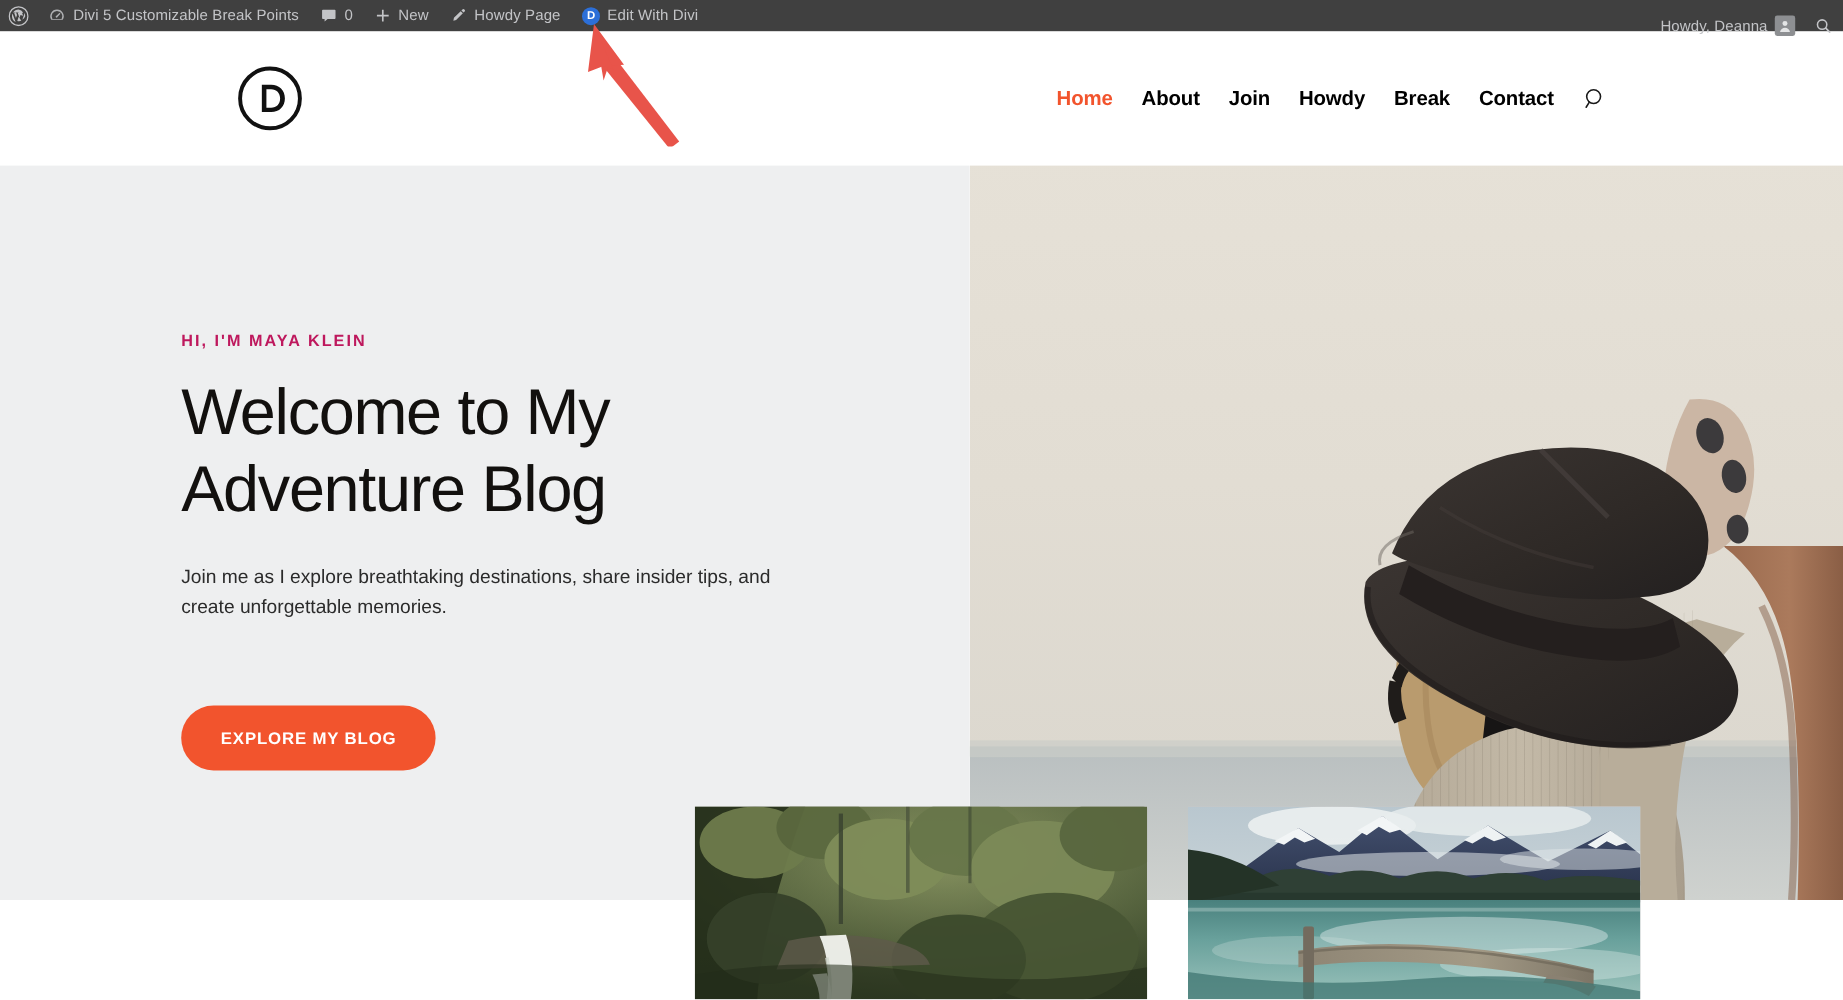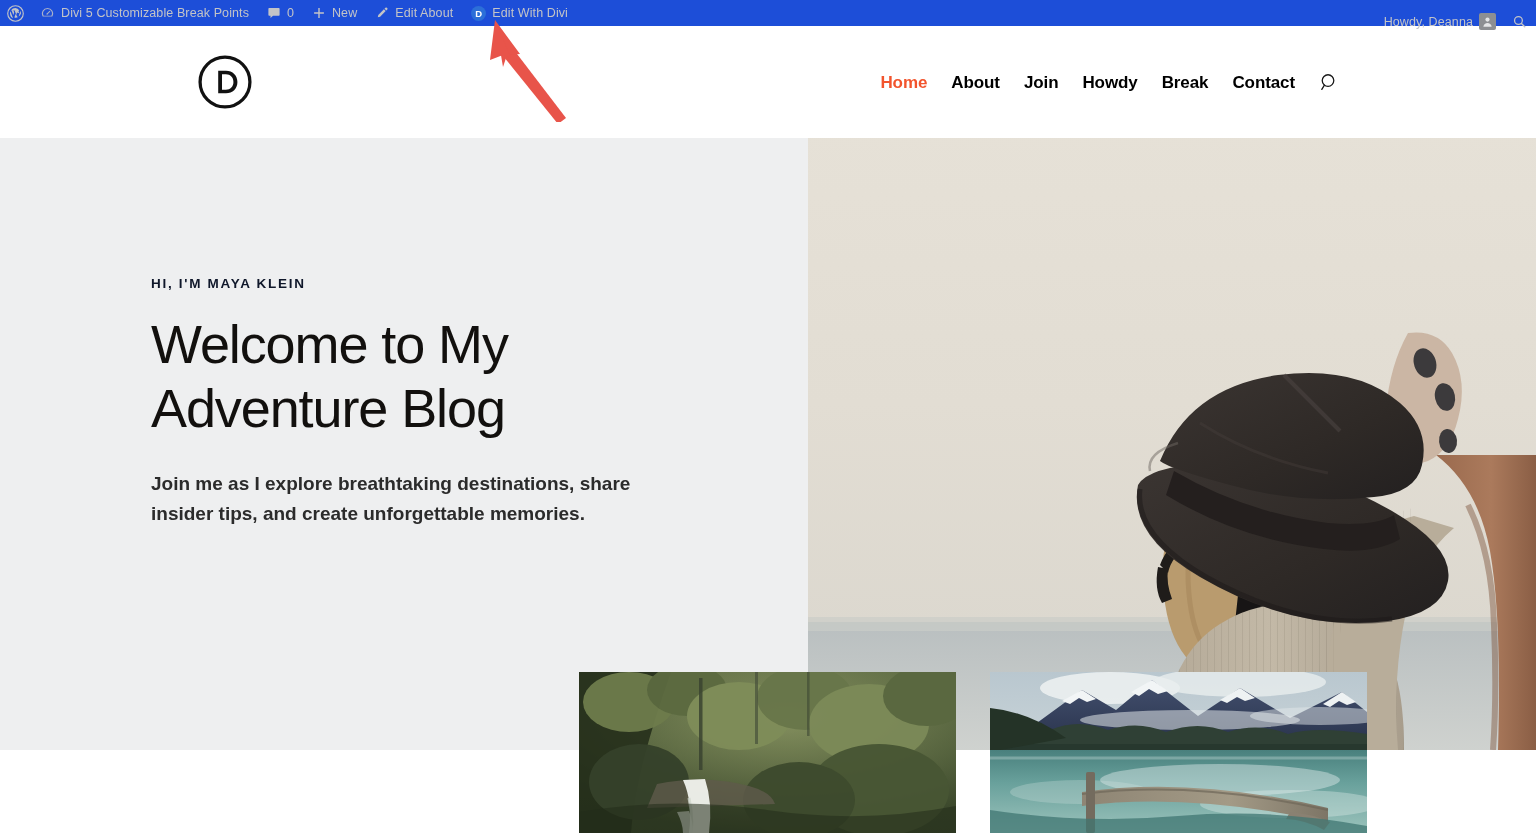--- a/index.html
+++ b/index.html
@@ -8,21 +8,21 @@
     overflow:hidden;
     background:#ffffff;
     font-family:"Liberation Sans", sans-serif;
     -webkit-font-smoothing:antialiased;
   }
   #page { position:relative; width:1536px; height:833px; overflow:hidden; background:#fff; }
 
   
   #adminbar {
     position:absolute; top:0; left:0; width:1536px; height:26px;
-    background:#1d4ed8; color:#c3c4c7;
+    background:#404040; color:#c3c4c7;
     font-size:12.5px; line-height:26px;
     display:flex; align-items:center;
     z-index:60;
   }
   .ab-item { display:flex; align-items:center; height:26px; padding:0 9px; gap:6px; white-space:nowrap; color:#c3c4c7; }
   .ab-item:first-child { padding-left:7px; padding-right:7px; }
   .ab-label { color:#c3c4c7; font-size:12.5px; letter-spacing:.1px; }
   .ab-spacer { flex:1 1 auto; }
   .ab-right { display:flex; align-items:flex-end; height:43px; }
 
@@ -75,32 +75,32 @@
     position:absolute; top:0; left:0; width:808px; height:625px;
     background:#eeeff0;
   }
   #hero-right {
     position:absolute; top:0; left:808px; width:728px; height:625px;
     overflow:hidden;
   }
 
   #hero-text { position:absolute; left:151px; top:151px; width:600px; }
   .eyebrow {
-    font-size:13.5px; font-weight:700; color:#0f172a;
+    font-size:13.5px; font-weight:700; color:#be185d;
     letter-spacing:1.7px; text-transform:uppercase;
     margin-bottom:21px;
   }
   .hero-title {
     font-size:54px; font-weight:400; color:#12100e;
     line-height:1.19; letter-spacing:-1.1px;
     max-width:470px;
     margin-bottom:28px;
   }
   .hero-sub {
-    font-size:19px; font-weight:700; color:#2b2b2b;
+    font-size:16px; font-weight:400; color:#2b2b2b;
     line-height:1.62; max-width:530px;
     margin-bottom:68px;
   }
   .cta-btn {
     display:inline-flex; align-items:center; justify-content:center;
     background:#f2542d; color:#ffffff;
     font-size:14px; font-weight:700; letter-spacing:.7px;
     padding:19px 33px; border-radius:40px;
     border:none; cursor:pointer;
     font-family:"Liberation Sans", sans-serif;
@@ -173,21 +173,21 @@
       </span>
       <span class="ab-label">New</span>
     </div>
 
     <div class="ab-item">
       <span>
         <svg class="pencil-icon" viewBox="0 0 20 20" aria-hidden="true">
           <path fill="#c3c4c7" d="M14.8 2.6a1.6 1.6 0 0 1 2.3 0l.3.3a1.6 1.6 0 0 1 0 2.3l-1.2 1.2-2.6-2.6 1.2-1.2zM12.7 4.7l2.6 2.6-8 8-3.3.7.7-3.3 8-8z"></path>
         </svg>
       </span>
-      <span class="ab-label">Edit About</span>
+      <span class="ab-label">Howdy Page</span>
     </div>
 
     <div class="ab-item">
       <span class="divi-badge">D</span>
       <span class="ab-label">Edit With Divi</span>
     </div>
 
     <div class="ab-spacer"></div>
 
     <div class="ab-right">
@@ -236,20 +236,21 @@
     </nav>
   </div>
 
   <div id="hero">
 
     <div id="hero-left">
       <div id="hero-text">
         <div class="eyebrow">HI, I'M MAYA KLEIN</div>
         <h1 class="hero-title">Welcome to My Adventure Blog</h1>
         <p class="hero-sub">Join me as I explore breathtaking destinations, share insider tips, and create unforgettable memories.</p>
+        <button class="cta-btn">EXPLORE MY BLOG</button>
       </div>
     </div>
 
     <div id="hero-right">
       <div class="photo">
         <svg viewBox="0 0 728 625" preserveAspectRatio="xMidYMid slice" aria-hidden="true">
           <defs>
             <linearGradient id="sky" x1="0" y1="0" x2="0" y2="1">
               <stop offset="0%" stop-color="#e6e1d7"></stop>
               <stop offset="55%" stop-color="#e2ddd3"></stop>

